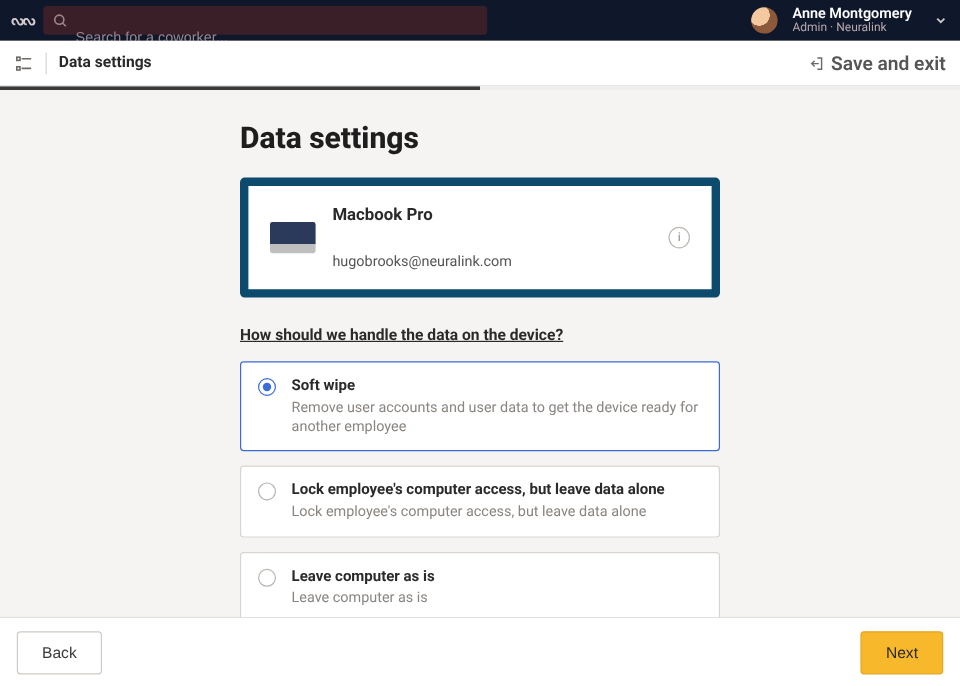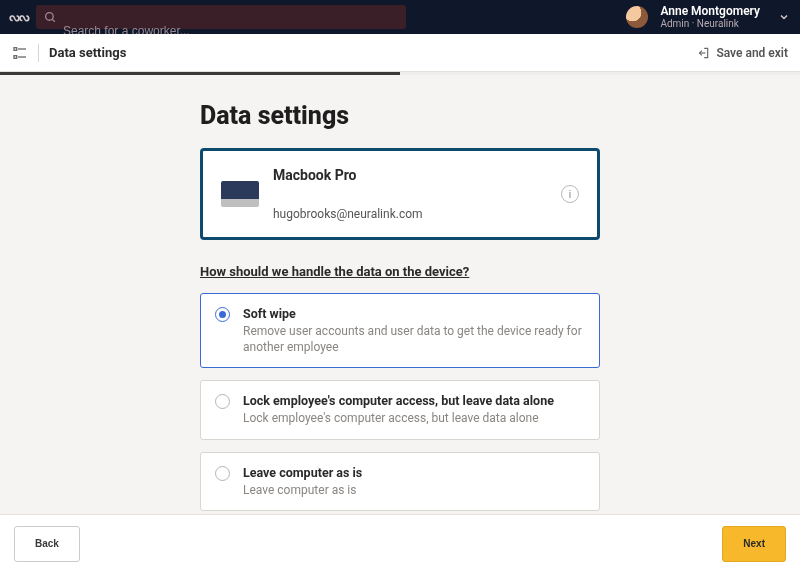--- a/index.html
+++ b/index.html
@@ -82,21 +82,21 @@
     font-weight: 700;
     font-size: 13px;
     color: #2a2a2a;
   }
   .pagebar .divider {
     width: 1px; height: 18px; background: #d9d5d1;
   }
   .pagebar .spacer { flex: 1; }
   .save-exit {
     display: flex; align-items: center; gap: 6px;
-    font-size: 12px; font-weight: 600; color: #555;
+    font-size: 16px; font-weight: 600; color: #555;
     cursor: pointer;
   }
 
   
   .progress-track {
     height: 3px;
     background: #eee;
     position: relative;
   }
   .progress-fill {
@@ -118,21 +118,21 @@
   }
   h1.page-title {
     font-size: 25px;
     font-weight: 800;
     margin: 8px 0 18px;
     color: #1e1e1e;
   }
 
   .device-card {
     background: #fff;
-    border: 3px solid #0c4a6e;
+    border: 7px solid #0c4a6e;
     border-radius: 4px;
     padding: 16px 18px;
     display: flex;
     align-items: center;
     gap: 14px;
     margin-bottom: 24px;
   }
   .device-thumb {
     width: 38px; height: 26px;
     background: linear-gradient(180deg, #2b3a5a 0 70%, #bfbfbf 70% 100%);
@@ -188,22 +188,22 @@
     background: #fff;
     border-top: 1px solid #e4e1dd;
     height: 58px;
     display: flex;
     align-items: center;
     padding: 0 14px;
   }
   .btn {
     height: 36px;
     padding: 0 20px;
-    font-size: 10px;
-    font-weight: 700;
+    font-size: 13px;
+    font-weight: 400;
     cursor: pointer;
     border-radius: 3px;
     display: inline-flex; align-items: center; justify-content: center;
   }
   .btn-back {
     background: #fff;
     border: 1px solid #cfcac5;
     color: #3a3a3a;
   }
   .btn-next {

